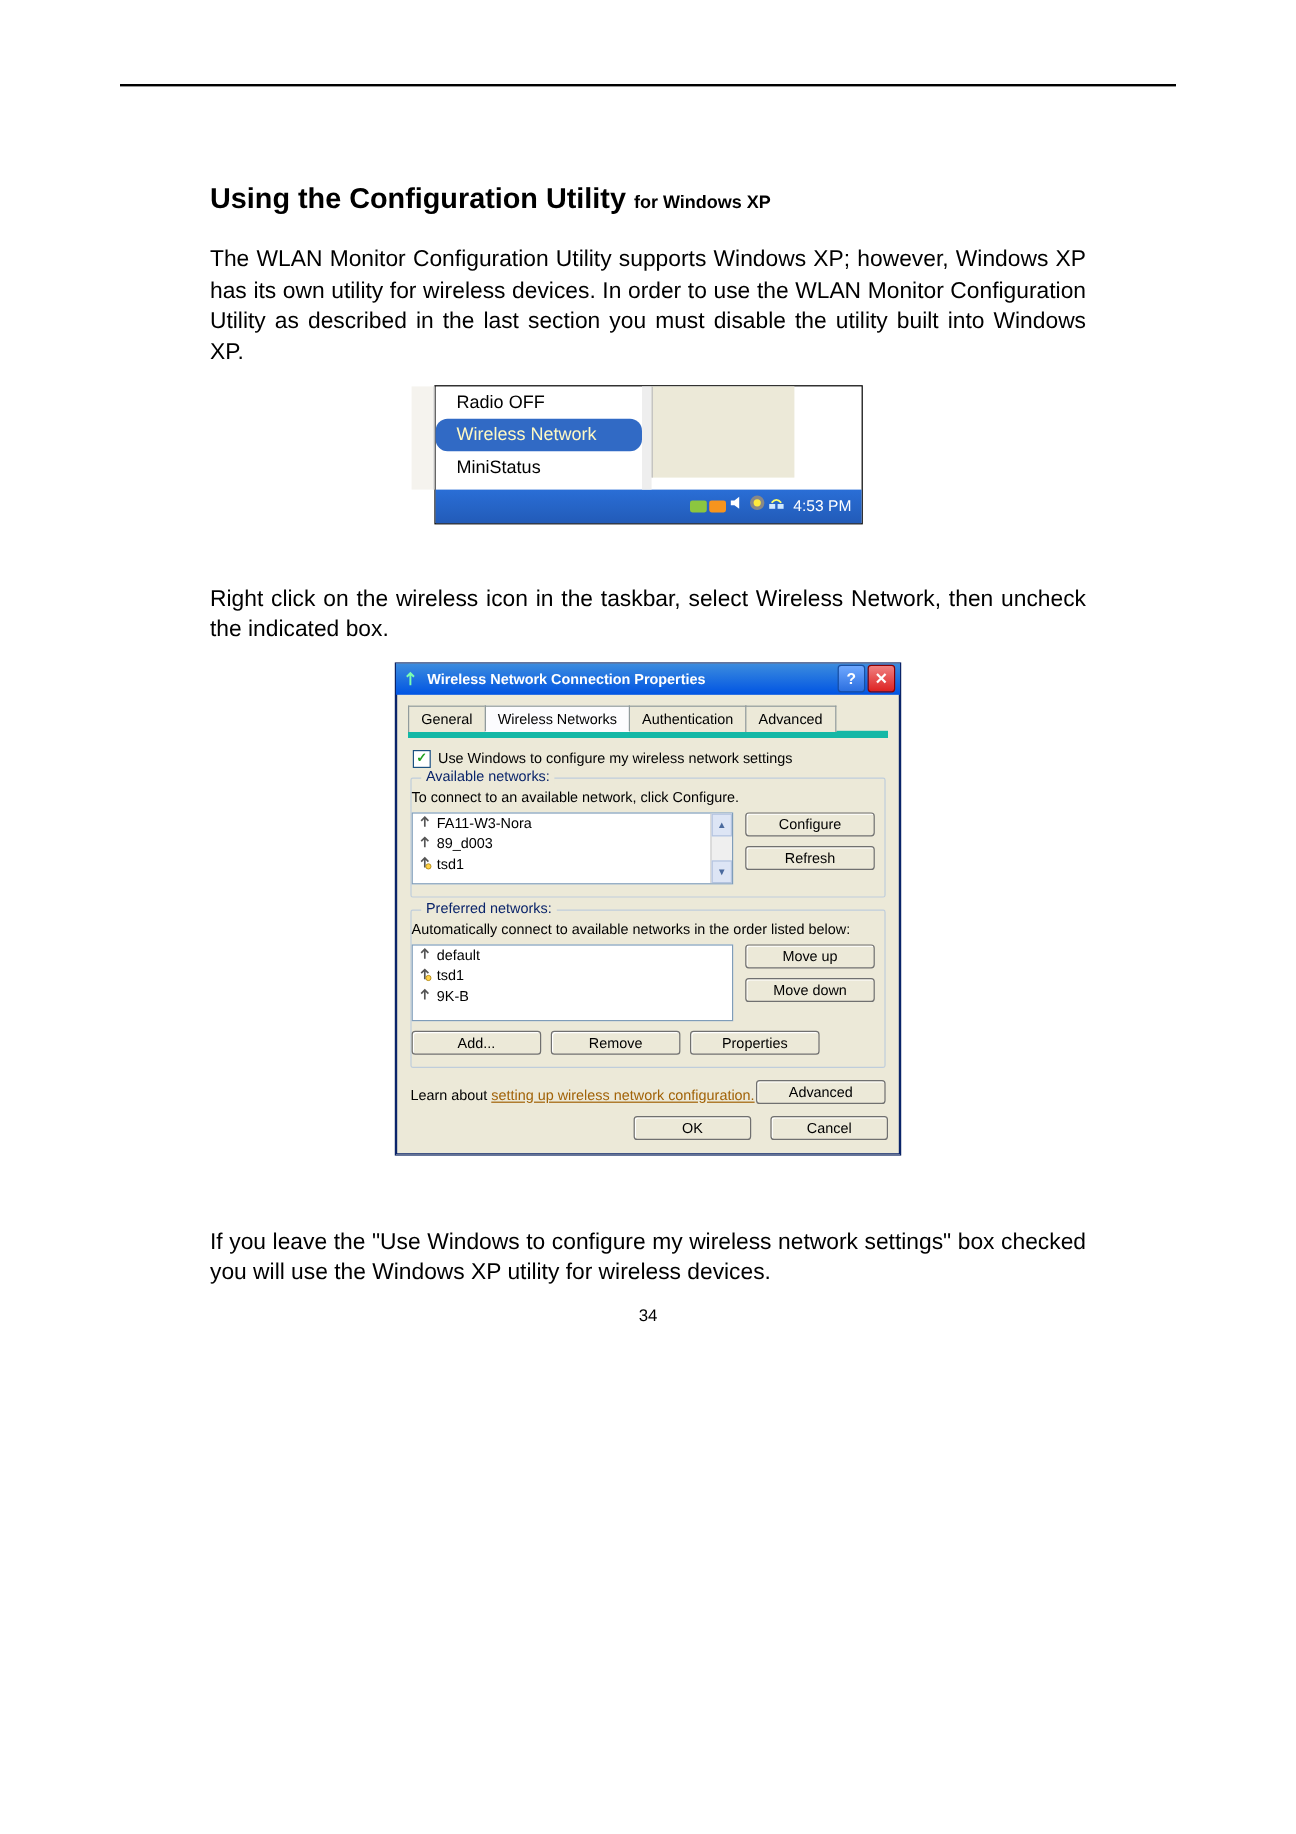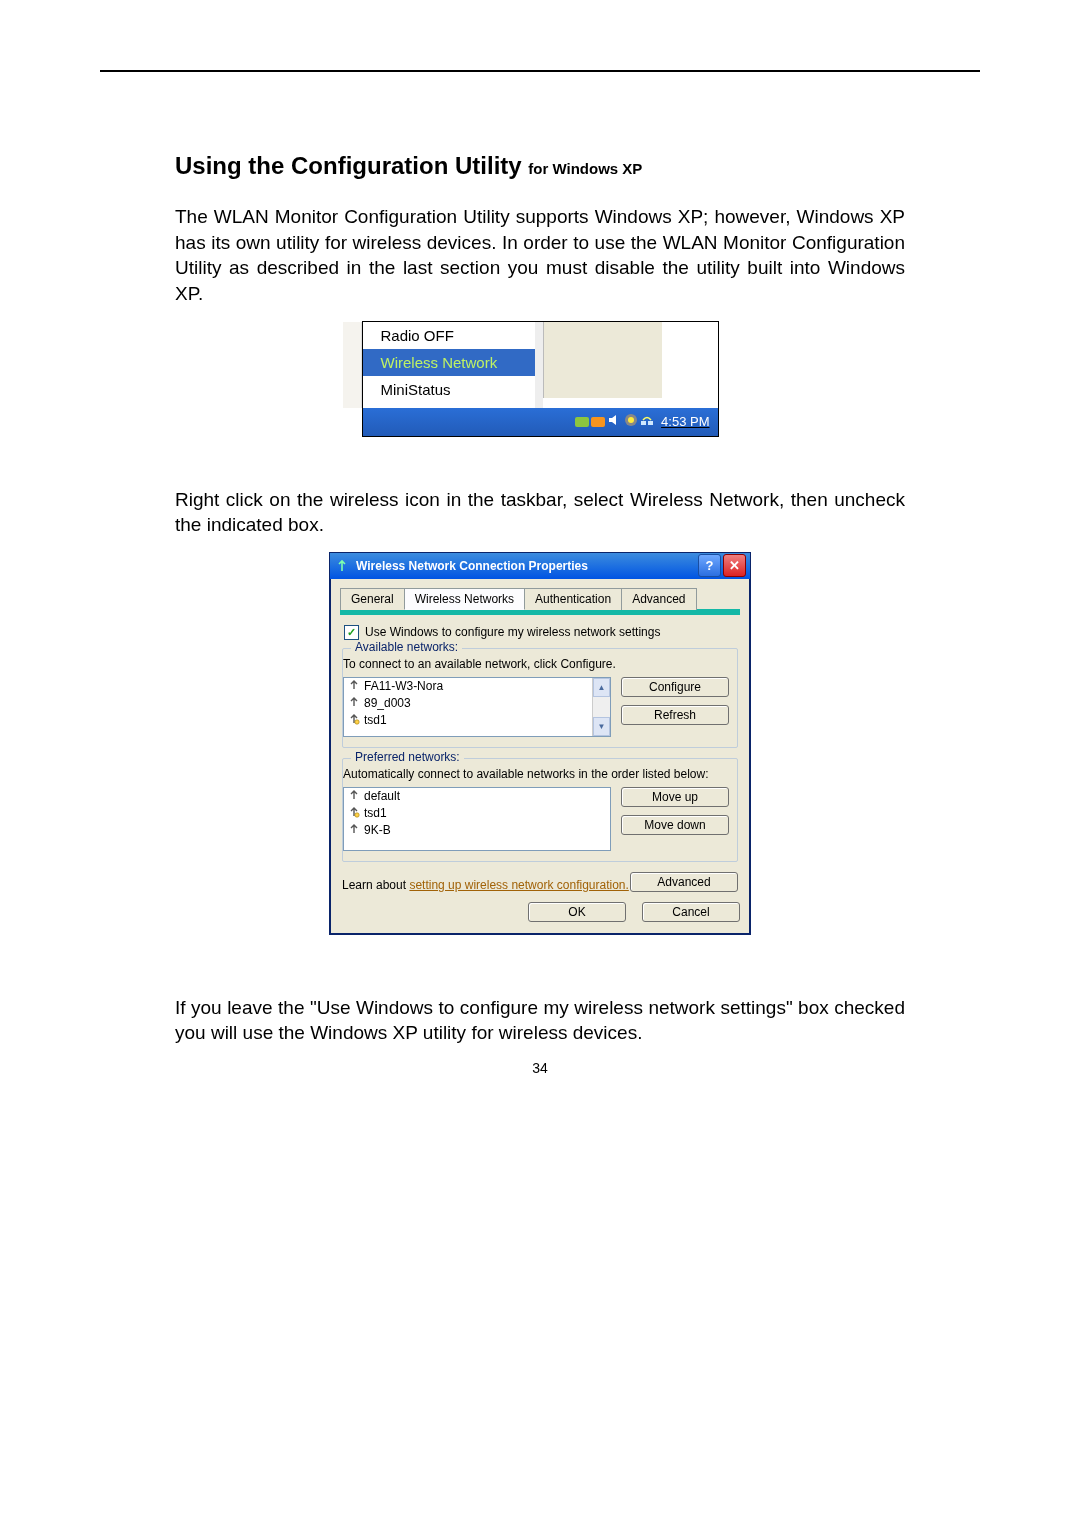--- a/index.html
+++ b/index.html
@@ -7,22 +7,22 @@
   hr.rule{border:none;border-top:2px solid #000;margin:0 0 80px 0;}
   .content{padding:0 75px;}
   h1{font-size:24px;font-weight:bold;margin:0 0 24px 0;}
   h1 .sub{font-size:15px;font-weight:bold;margin-top:40px;}
   p.body{font-size:19px;line-height:1.35;text-align:justify;margin:0 0 14px 0;}
   .pgnum{text-align:center;font-size:14px;margin-top:10px;}
   
   .tray-fig{width:355px;margin:0 auto 50px auto;border:1px solid #000;background:#fff;font-family:Tahoma,sans-serif;position:relative;}
   .tray-left{float:left;width:172px;box-sizing:border-box;}
   .tray-item{padding:5px 18px;font-size:15px;color:#000;}
-  .tray-item.sel{background:#316AC5;color:#bef264;}
-  .tray-bar{clear:both;height:28px;background:linear-gradient(to bottom,#2a6ed6,#225bb8);display:flex;align-items:center;justify-content:flex-end;padding-right:8px;text-decoration:underline;}
+  .tray-item.sel{background:#316AC5;color:#fef9c3;border-radius:10px;}
+  .tray-bar{clear:both;height:28px;background:linear-gradient(to bottom,#2a6ed6,#225bb8);display:flex;align-items:center;justify-content:flex-end;padding-right:8px;}
   .tray-ic{width:16px;height:16px;display:inline-block;}
   .tray-time{color:#fff;font-size:13px;margin-left:6px;}
   .tray-right-gap{float:left;width:8px;height:86px;background:#eee;}
   .tray-right-blank{float:left;width:118px;height:76px;background:#ECE9D8;border-left:1px solid #bbb;}
   .tray-left-ghost{position:absolute;left:-20px;top:0;width:18px;height:86px;background:#f5f3ee;border-right:1px solid #ddd;}
   .tray-ic-green{width:14px;height:10px;background:#8CC63F;border-radius:2px;display:inline-block;margin-right:2px;}
   .tray-ic-orange{width:14px;height:10px;background:#F7941E;border-radius:2px;display:inline-block;margin-right:2px;}
   
   .dlg{width:420px;margin:0 auto 60px auto;font-family:Tahoma,sans-serif;font-size:12px;background:#ECE9D8;border:1px solid #0A246A;box-shadow:0 0 0 1px #0A246A inset;}
   .dlg-titlebar{height:26px;background:linear-gradient(to bottom,#3C8CDE,#0054E3);display:flex;align-items:center;padding:0 4px;color:#fff;font-weight:bold;}
@@ -189,20 +189,25 @@
                       <path d="M6 2v8M3 5l3-3 3 3" stroke="#555" stroke-width="1.4" fill="none"></path>
                     </svg></span>
                 <span>9K-B</span>
               </div>
             </div>
             <div class="btncol">
               <div class="xpbtn">Move up</div>
               <div class="xpbtn">Move down</div>
             </div>
           </div>
+          <div class="btnrow">
+            <div class="xpbtn">Add...</div>
+            <div class="xpbtn">Remove</div>
+            <div class="xpbtn">Properties</div>
+          </div>
         </div>
 
         <div class="bottomrow">
           <div class="learn">
             <span>Learn about </span><a href="#">setting up wireless network configuration.</a>
           </div>
           <div class="xpbtn">Advanced</div>
         </div>
       </div>
       <div class="dlg-buttons">

